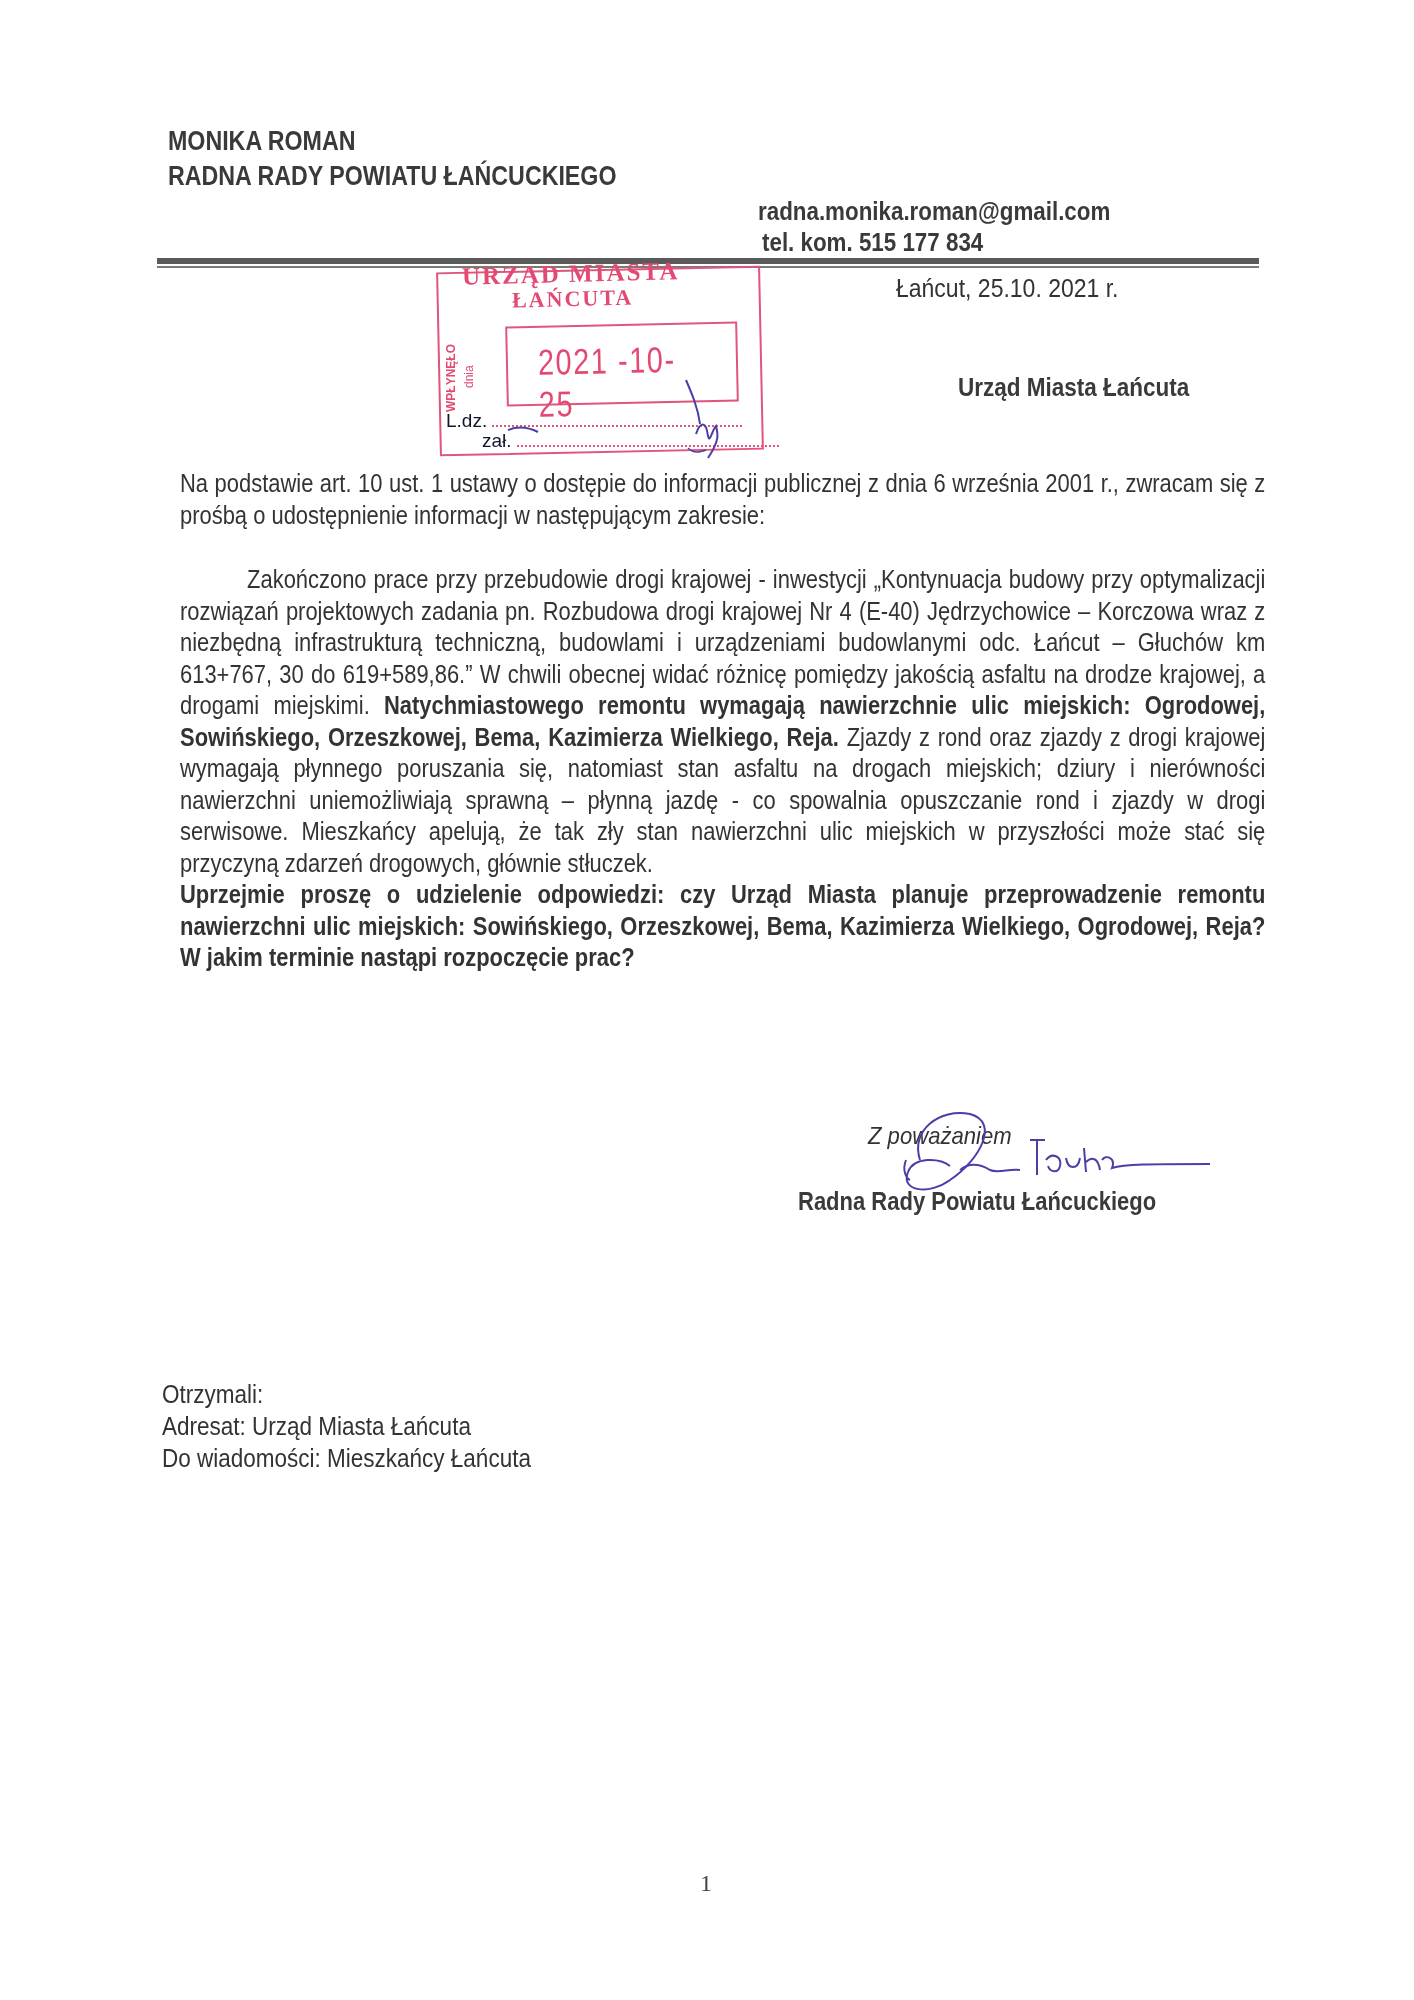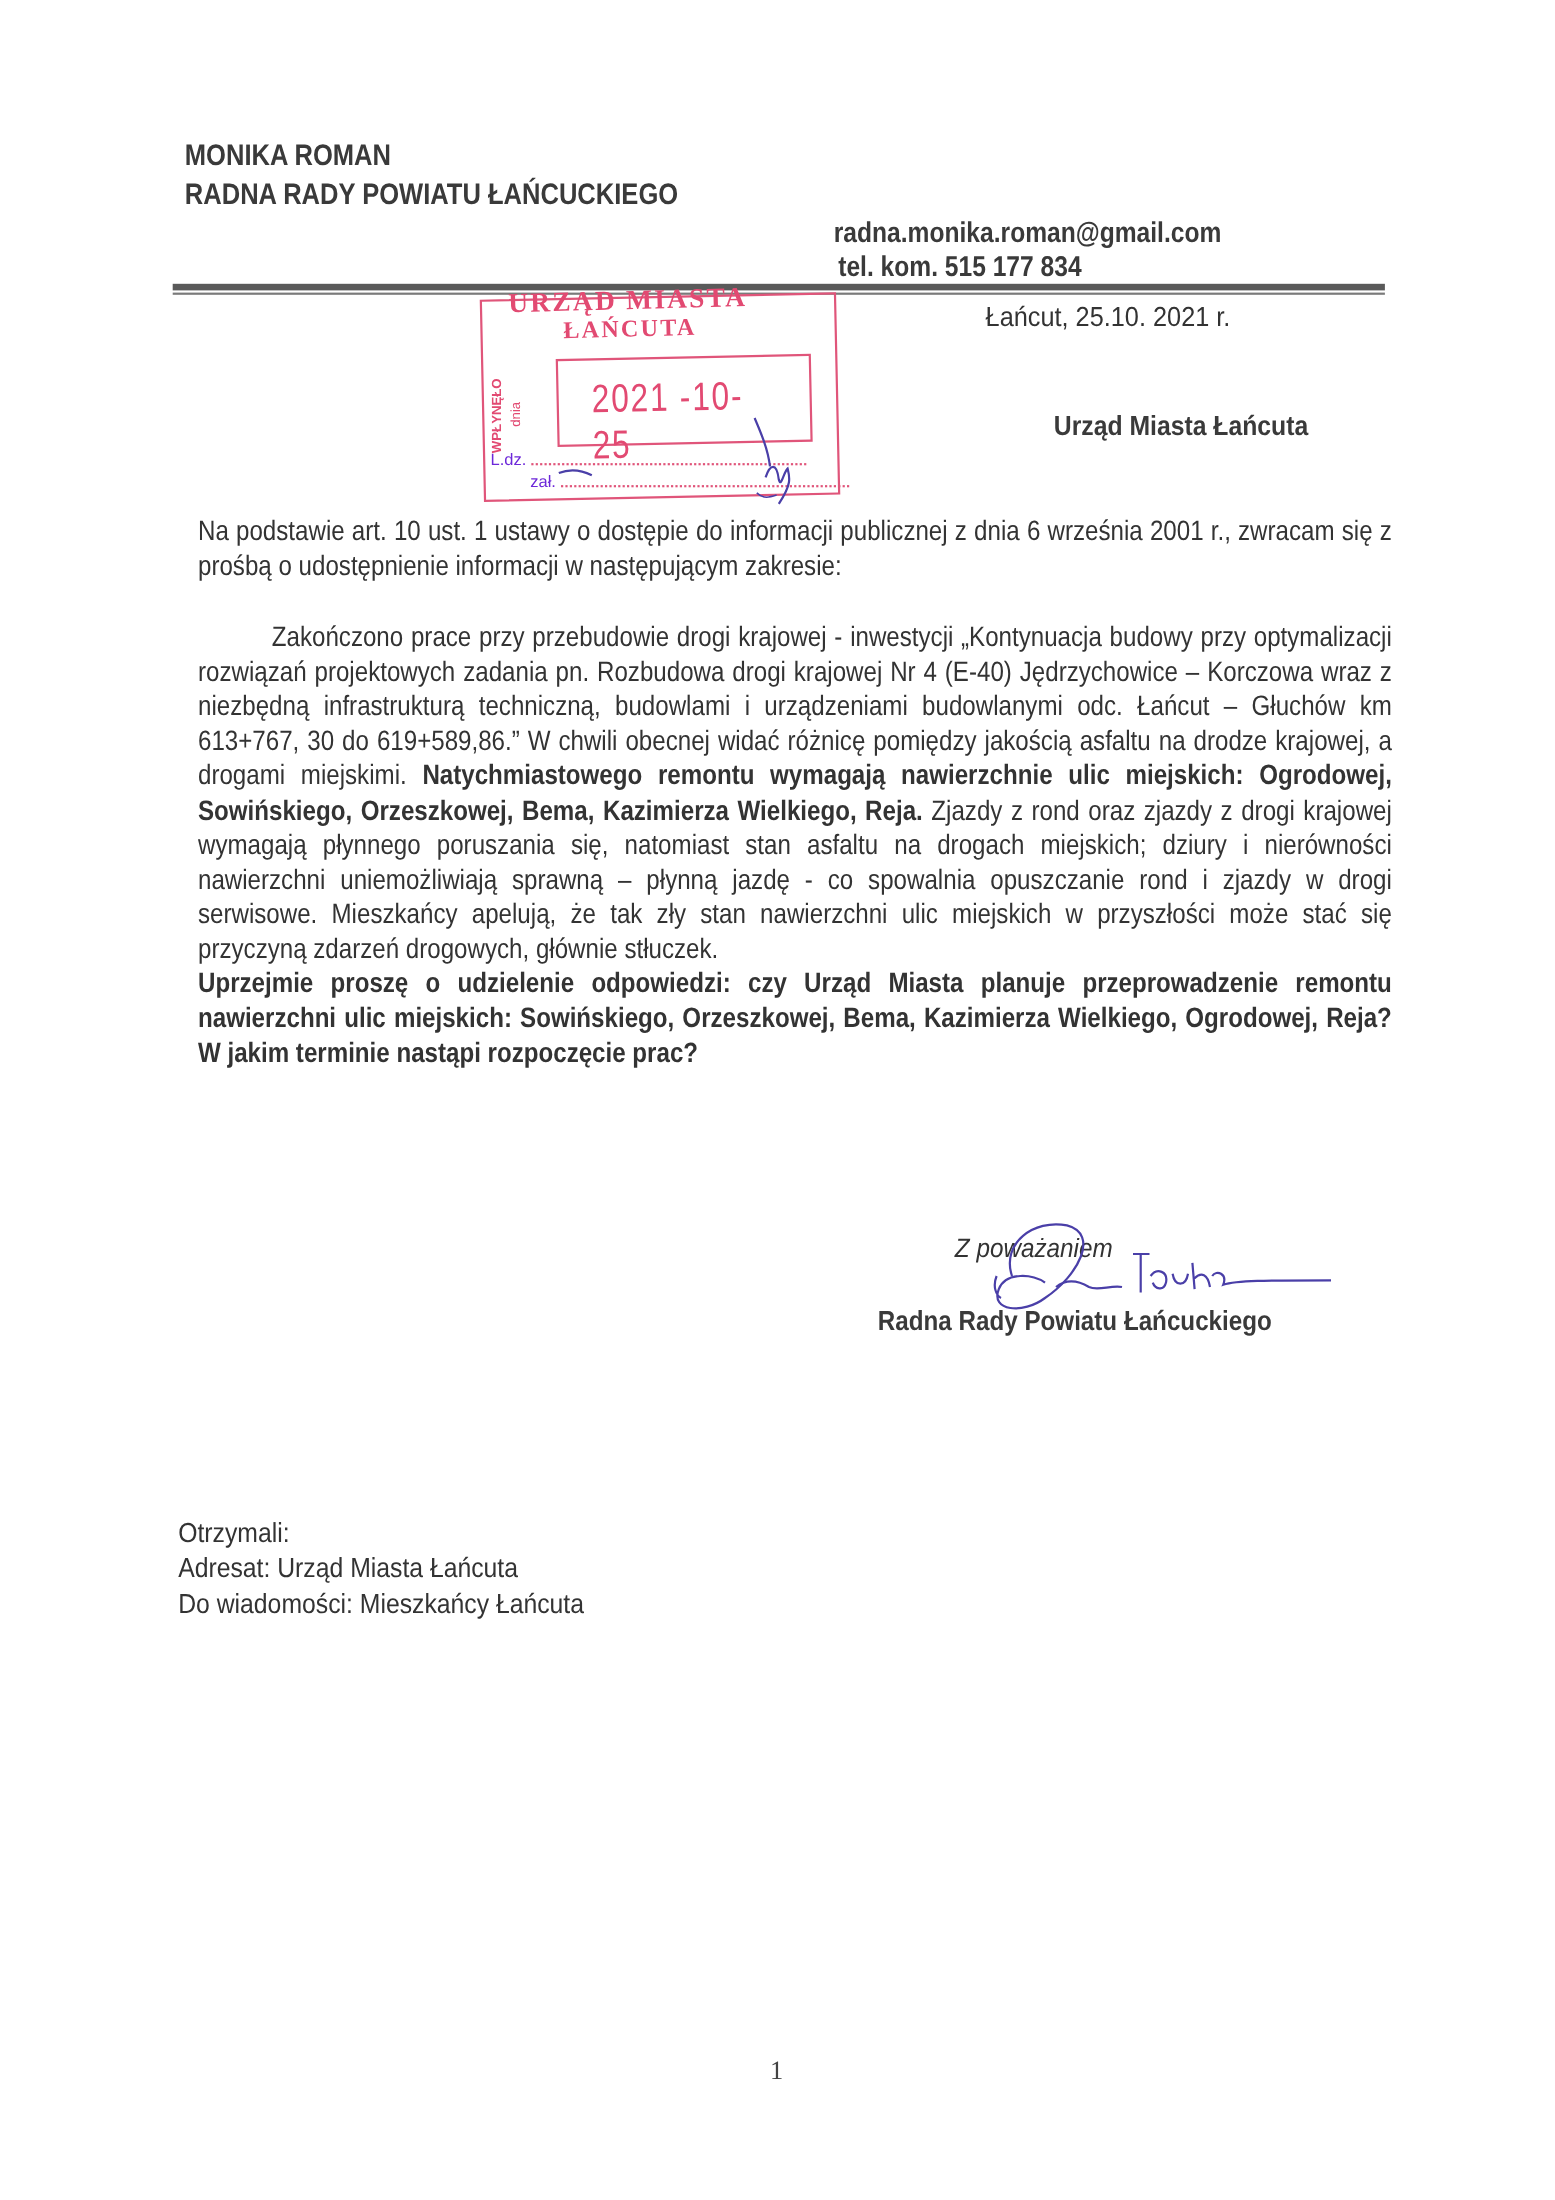--- a/index.html
+++ b/index.html
@@ -31,21 +31,21 @@
   .stamp-outer { position: absolute; left: 10px; top: 15px; width: 320px; height: 180px;
                  border: 2px solid #e0557a; transform: rotate(-1.2deg); }
   .stamp-title { position: absolute; font-family: "Liberation Serif", serif; color: #e24a72;
                  font-weight: bold; letter-spacing: 2px; }
   .stamp-box { position: absolute; left: 78px; top: 70px; width: 228px; height: 76px;
                border: 2px solid #e0557a; transform: rotate(-1.2deg); }
   .stamp-date { position: absolute; left: 30px; top: 14px; font-size: 36px; color: #e24a72;
                 transform: scaleX(0.8); transform-origin: 0 0; letter-spacing: 2px; }
   .stamp-side { position: absolute; color: #e24a72; font-size: 12px; font-weight: bold;
                 transform: rotate(-90deg); transform-origin: 0 0; white-space: nowrap; }
-  .stamp-field { position: absolute; color: #6d28d9; font-size: 15px; white-space: nowrap; }
+  .stamp-field { position: absolute; color: #0f172a; font-size: 19px; white-space: nowrap; }
   .dots { display: inline-block; border-bottom: 2px dotted #e0557a; vertical-align: baseline; }
 
   .closing { font-style: italic; font-size: 24px; color: #333; transform: scaleX(0.92); }
   .sign-role { font-weight: bold; font-size: 25px; color: #3a3a3a; transform: scaleX(0.88); }
 
   .recip { font-size: 25px; color: #333; line-height: 32px; transform: scaleX(0.9); }
   .page-num { font-family: "Liberation Serif", serif; font-size: 24px; color: #444; }
 </style>
 </head>
 <body>

